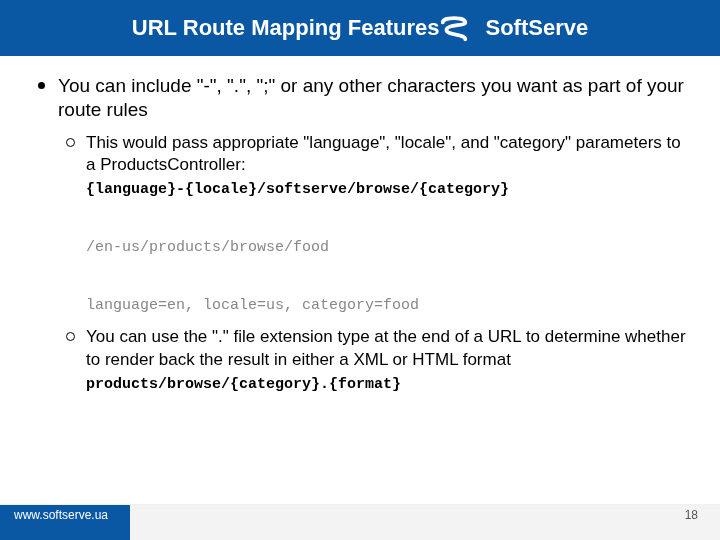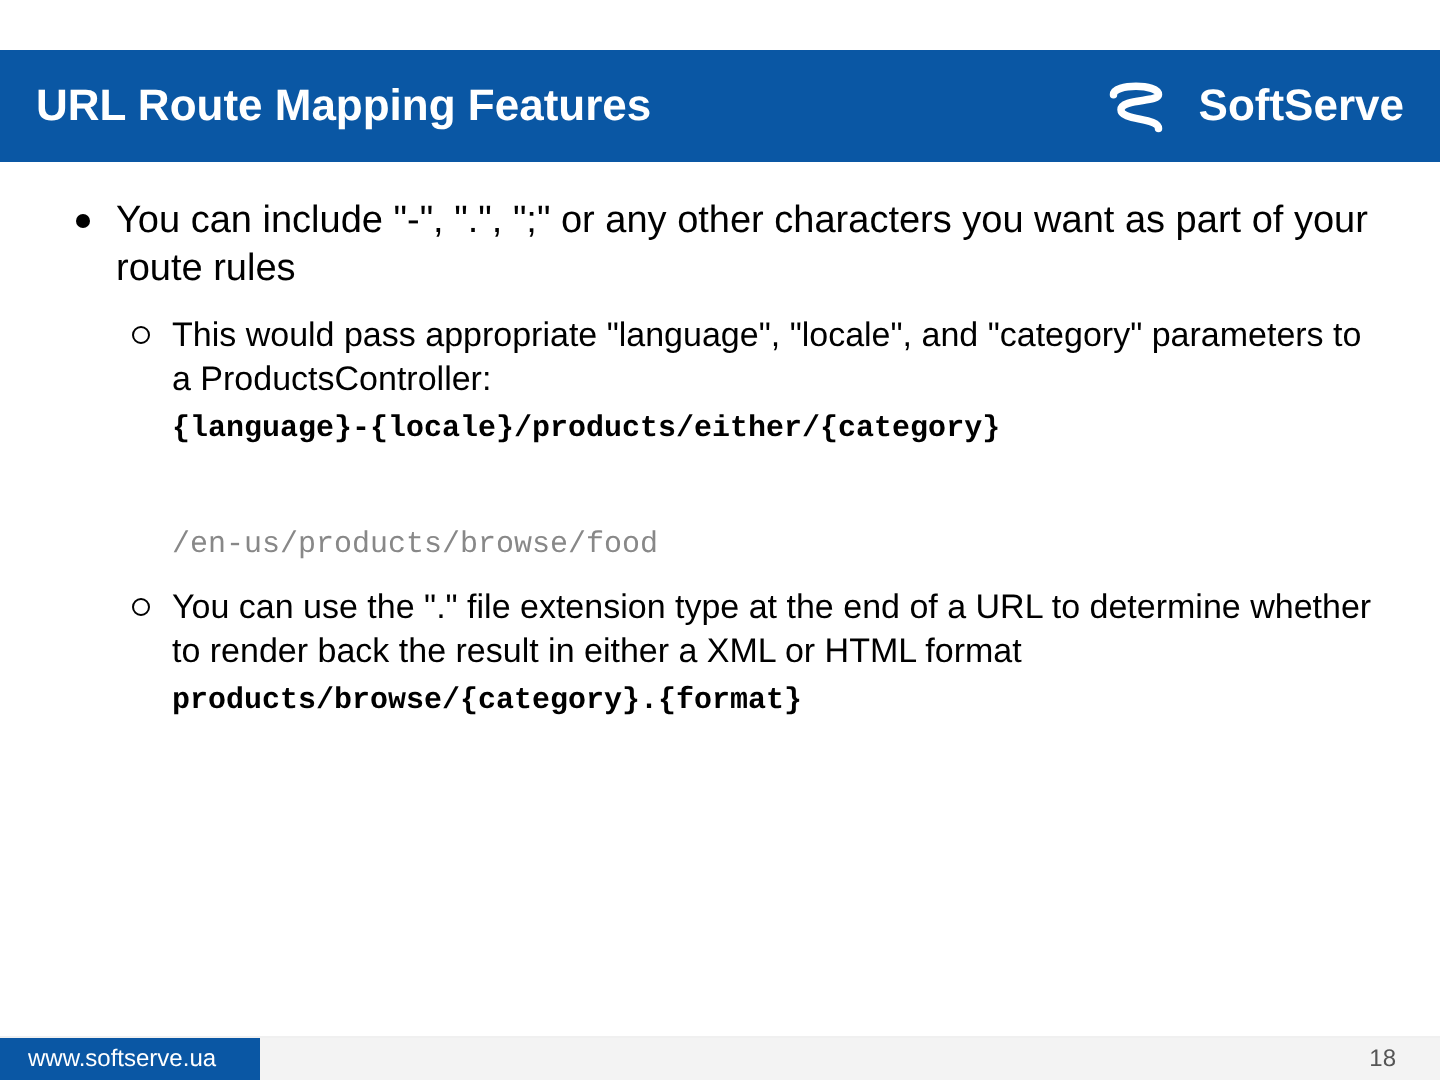--- a/index.html
+++ b/index.html
@@ -10,22 +10,21 @@
     background: #fff;
     position: relative;
     overflow: hidden;
   }
   .header {
     height: 56px;
     background: #0a57a4;
     display: flex;
     align-items: center;
     padding: 0 18px;
-    justify-content: space-between;
-    margin-top: 25px;
+    justify-content: center;
   }
   .title {
     color: #fff;
     font-size: 22px;
     font-weight: bold;
   }
   .brand {
     display: flex;
     align-items: center;
     gap: 16px;
@@ -86,21 +85,21 @@
     line-height: 1.35;
     margin-top: 4px;
   }
   .code .strong { font-weight: bold; color: #000; }
   .code .dim { color: #888; margin-top: 38px; }
   .footer {
     position: absolute;
     left: 0;
     right: 0;
     bottom: 0;
-    height: 22px;
+    height: 36px;
     display: flex;
     border-top: 1px solid rgba(0,0,0,0.06);
   }
   .footer-left {
     background: #0a57a4;
     color: #fff;
     font-size: 12px;
     padding: 3px 14px;
     flex: 0 0 auto;
     min-width: 130px;
@@ -130,22 +129,23 @@
 </div>
 
 <div class="content">
   <ul class="main">
     <li>
       <span>You can include "-", ".", ";" or any other characters you want as part of your route rules</span>
       <ul class="sub">
         <li>
           <span>This would pass appropriate "language", "locale", and "category" parameters to a ProductsController:</span>
           <div class="code">
-            <div class="strong">{language}-{locale}/products/either/{category}</div>
+            <div class="strong">{language}-{locale}/softserve/browse/{category}</div>
             <div class="dim">/en-us/products/browse/food</div>
+            <div class="dim">language=en, locale=us, category=food</div>
           </div>
         </li>
         <li>
           <span>You can use the "." file extension type at the end of a URL to determine whether to render back the result in either a XML or HTML format</span>
           <div class="code">
             <div class="strong">products/browse/{category}.{format}</div>
           </div>
         </li>
       </ul>
     </li>

